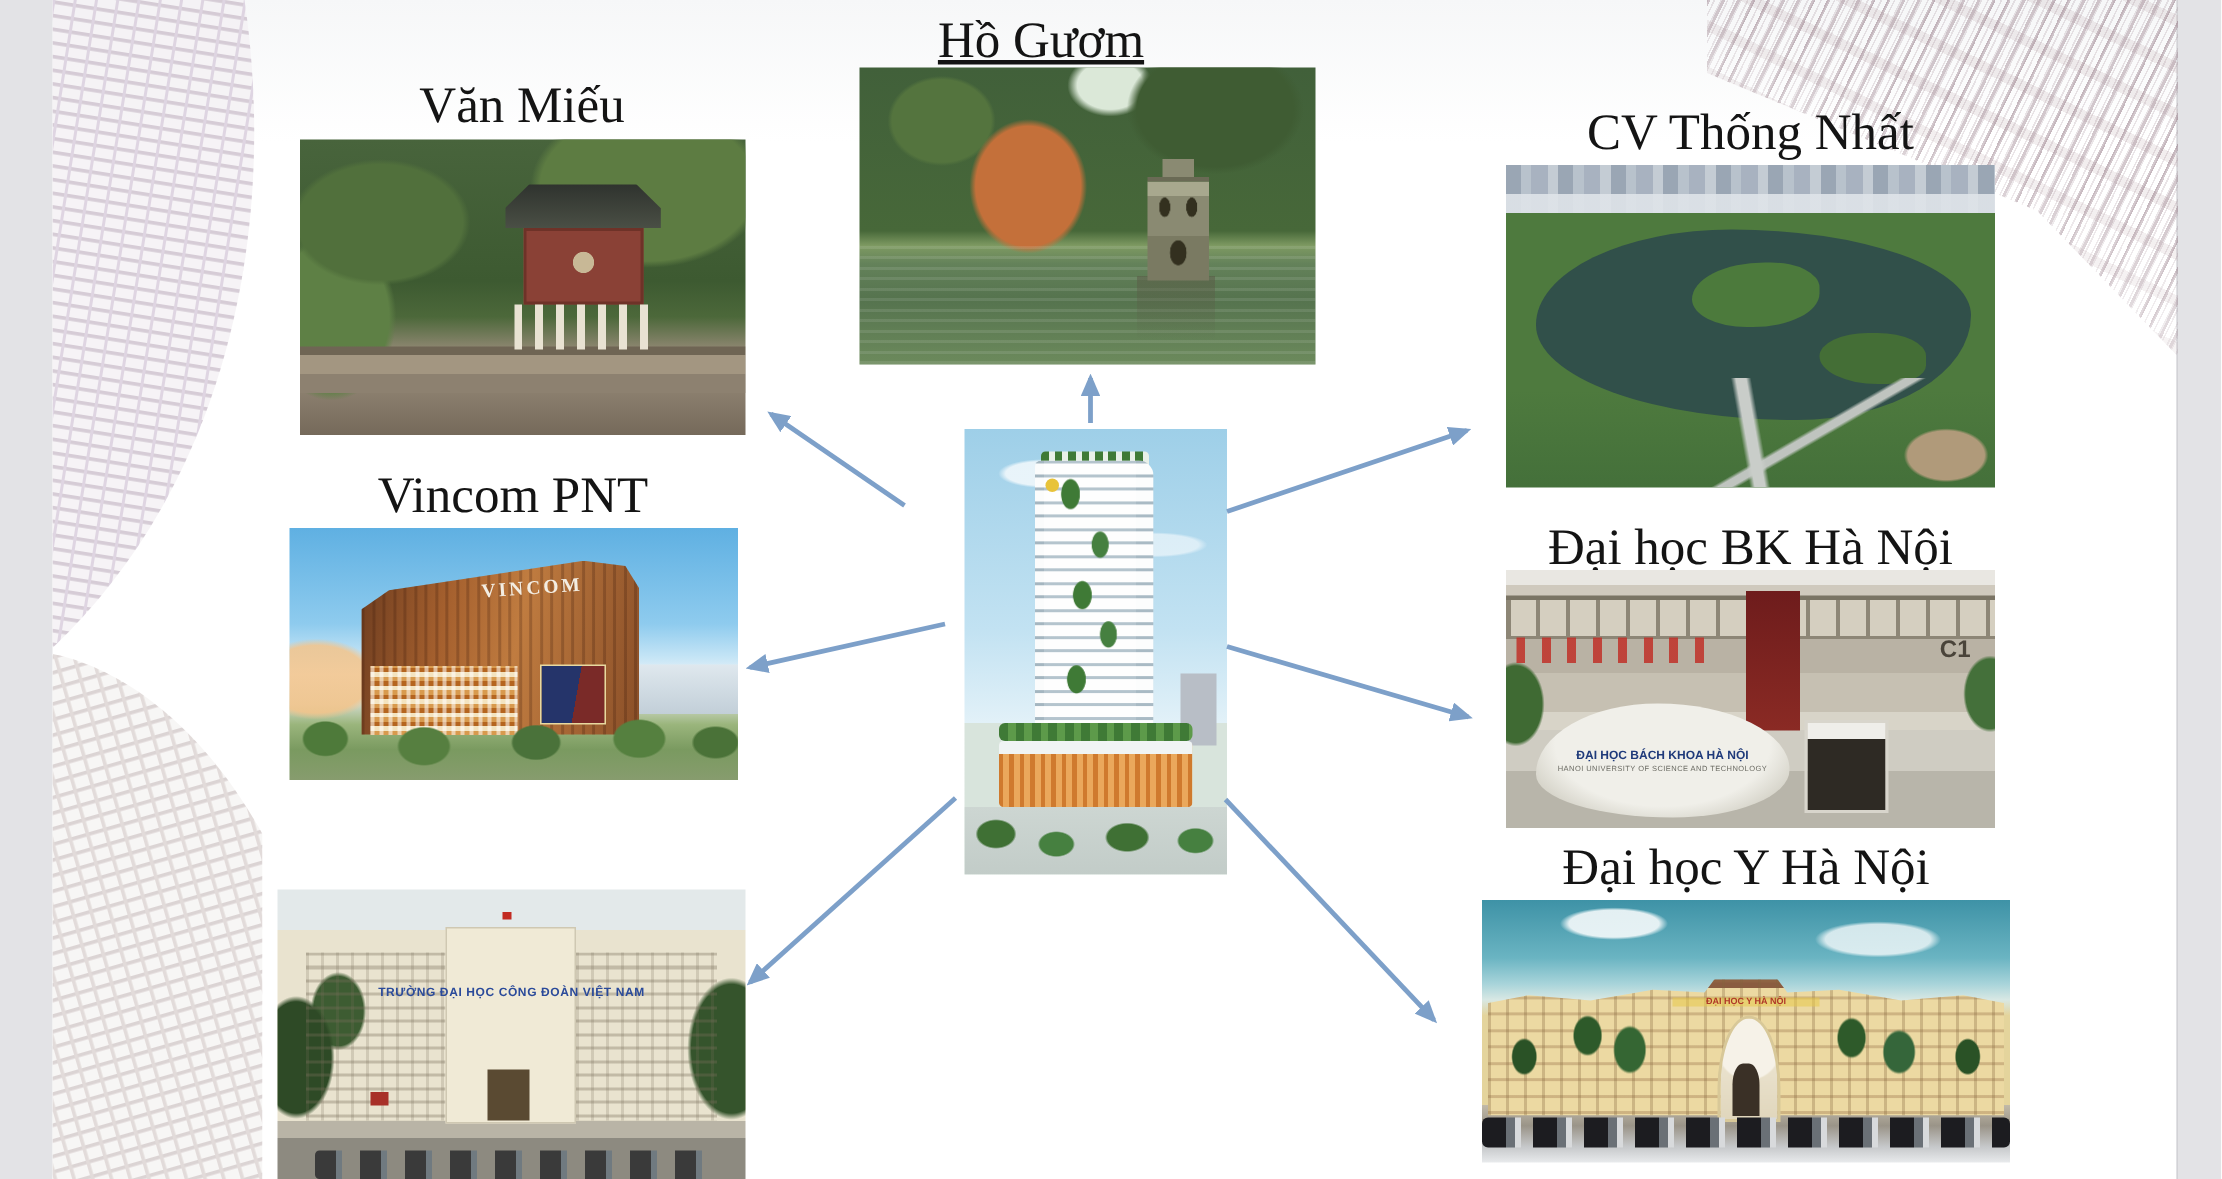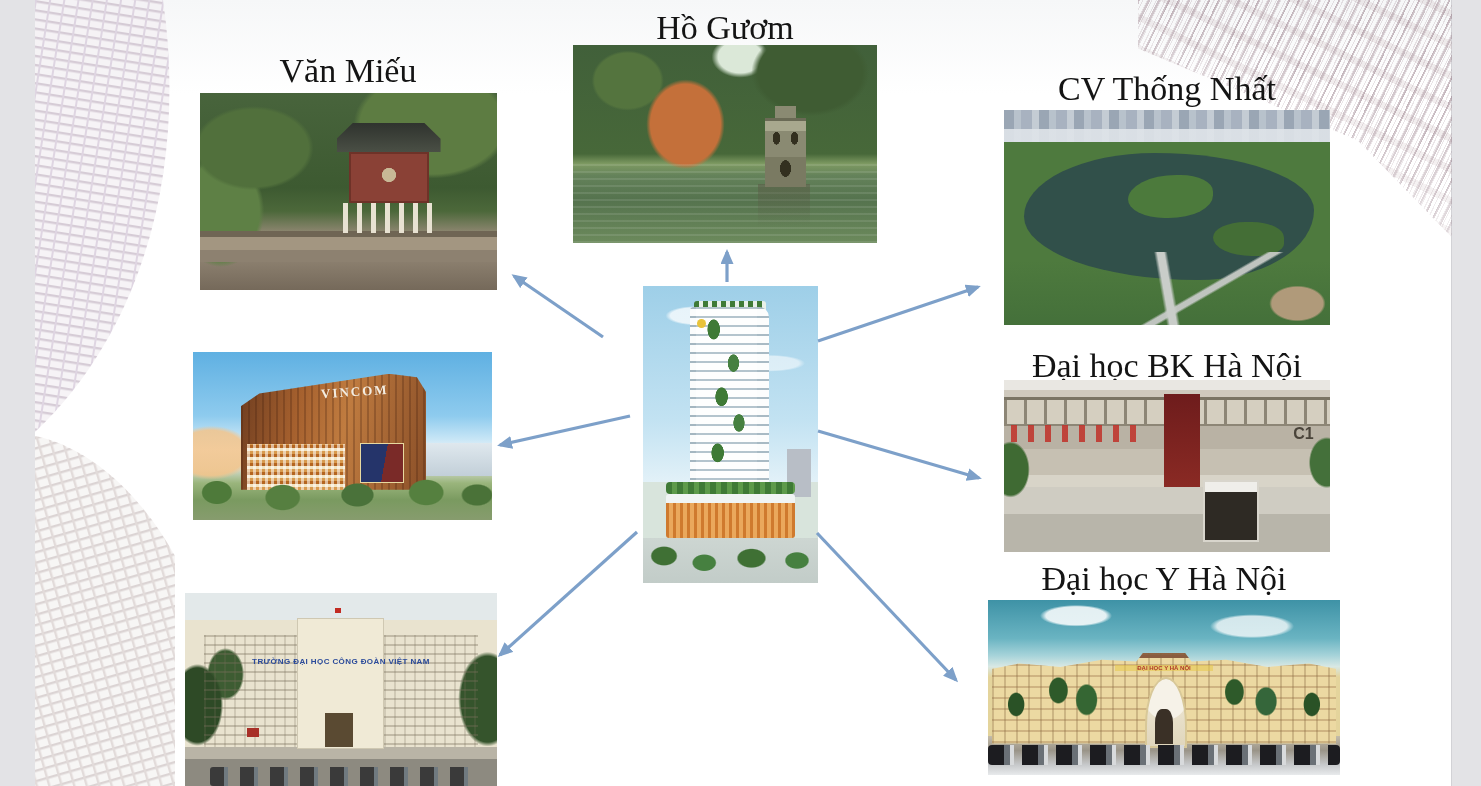--- a/index.html
+++ b/index.html
@@ -19,21 +19,21 @@
       repeating-linear-gradient(116deg,rgba(150,124,136,.42) 0 2px,rgba(0,0,0,0) 2px 9px),
       repeating-linear-gradient(116deg,rgba(150,124,136,.20) 0 1px,rgba(0,0,0,0) 1px 4px),
       repeating-linear-gradient(26deg,rgba(190,168,172,.20) 0 7px,rgba(0,0,0,0) 7px 28px);
     clip-path:polygon(0 0,100% 0,100% 88%,70% 52%,0 18%);
     -webkit-mask-image:linear-gradient(205deg,#000 35%,rgba(0,0,0,0) 90%);
     mask-image:linear-gradient(205deg,#000 35%,rgba(0,0,0,0) 90%);}
 
   
   .label{position:absolute;font:400 34px/1.2 "Liberation Serif",serif;color:#141414;
          white-space:nowrap;transform:translateX(-50%);}
-  .lbl-hoguom{left:725px;top:8px;}
+  .lbl-hoguom{left:694px;top:8px;text-decoration:underline;}
   .lbl-vanmieu{left:348px;top:51px;text-align:center;}
   .lbl-cv{left:1167px;top:69px;}
   .lbl-vincom{left:342px;top:311px;}
   .lbl-bk{left:1167px;top:346px;}
   .lbl-cd{left:341px;top:549px;}
   .lbl-y{left:1164px;top:559px;}
 
   
   .photo{position:absolute;overflow:hidden;}
   .photo *{position:absolute;}
@@ -252,20 +252,21 @@
       </pattern>
     </defs>
     <path d="M0,0 H128 C150,150 118,320 0,432 Z" fill="url(#gridA)" opacity="0.85"></path>
     <path d="M0,786 H140 V556 C92,470 32,442 0,436 Z" fill="url(#gridB)" opacity="0.85"></path>
   </svg>
   <div class="decor-tr"></div>
 
   <div class="label lbl-hoguom">Hồ Gươm</div>
   <div class="label lbl-vanmieu">Văn Miếu</div>
   <div class="label lbl-cv">CV Thống Nhất</div>
+  <div class="label lbl-vincom">Vincom PNT</div>
   <div class="label lbl-bk">Đại học BK Hà Nội</div>
   <div class="label lbl-y">Đại học Y Hà Nội</div>
 
   <div class="photo ph-vanmieu">
     <div class="vm-wall"></div>
     <div class="vm-roof"></div>
     <div class="vm-body"></div>
     <div class="vm-pillars"></div>
   </div>
 
@@ -291,20 +292,24 @@
     <div class="vc-board"></div>
     <div class="vc-trees"></div>
   </div>
 
   <div class="photo ph-bk">
     <div class="bk-colonnade"></div>
     <div class="bk-flags"></div>
     <div class="bk-banner"></div>
     <div class="bk-c1">C1</div>
     <div class="bk-entrance"></div>
+    <div class="bk-stone">
+      <span class="bk-l1">ĐẠI HỌC BÁCH KHOA HÀ NỘI</span>
+      <span class="bk-l2">HANOI UNIVERSITY OF SCIENCE AND TECHNOLOGY</span>
+    </div>
   </div>
 
   <div class="photo ph-cd">
     <div class="cd-grid"></div>
     <div class="cd-center"></div>
     <div class="cd-flag"></div>
     <div class="cd-sign">TRƯỜNG ĐẠI HỌC CÔNG ĐOÀN VIỆT NAM</div>
     <div class="cd-door"></div>
     <div class="cd-badge"></div>
     <div class="cd-cars"></div>

